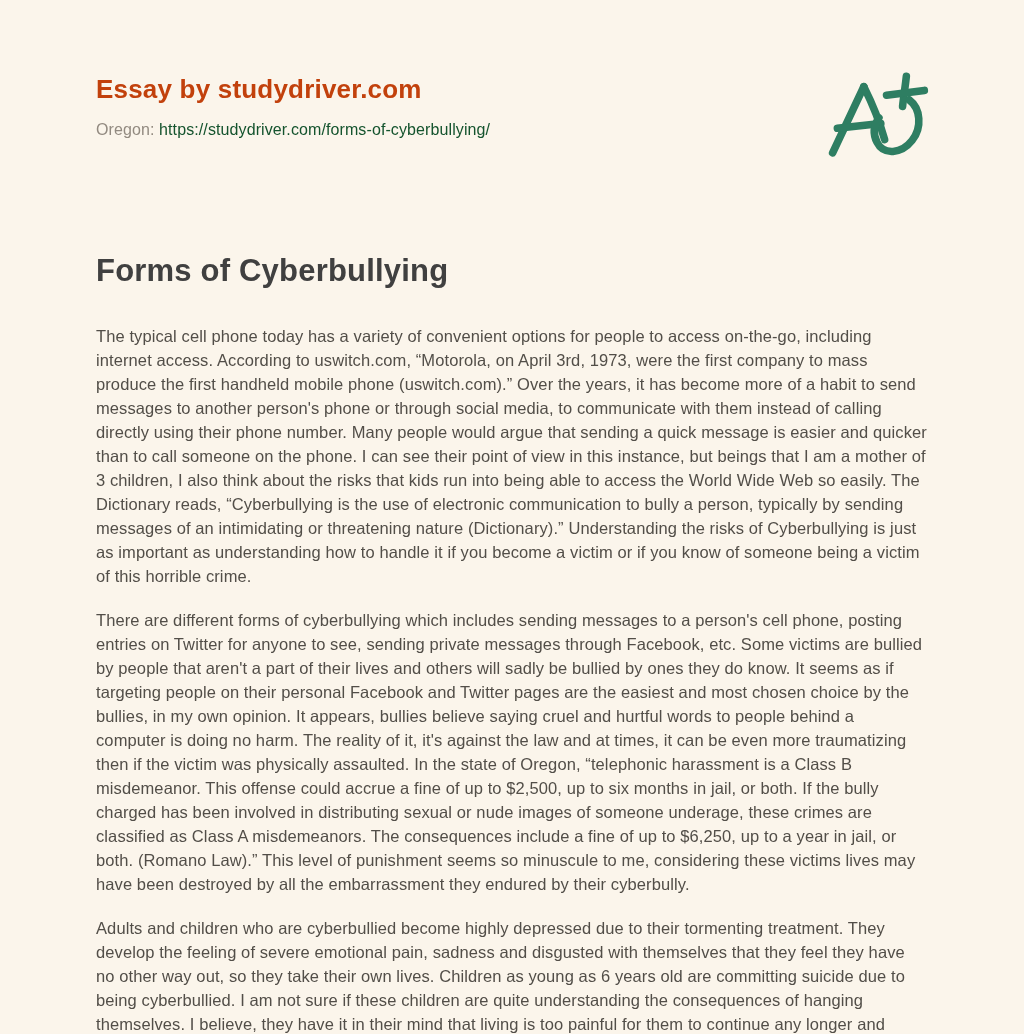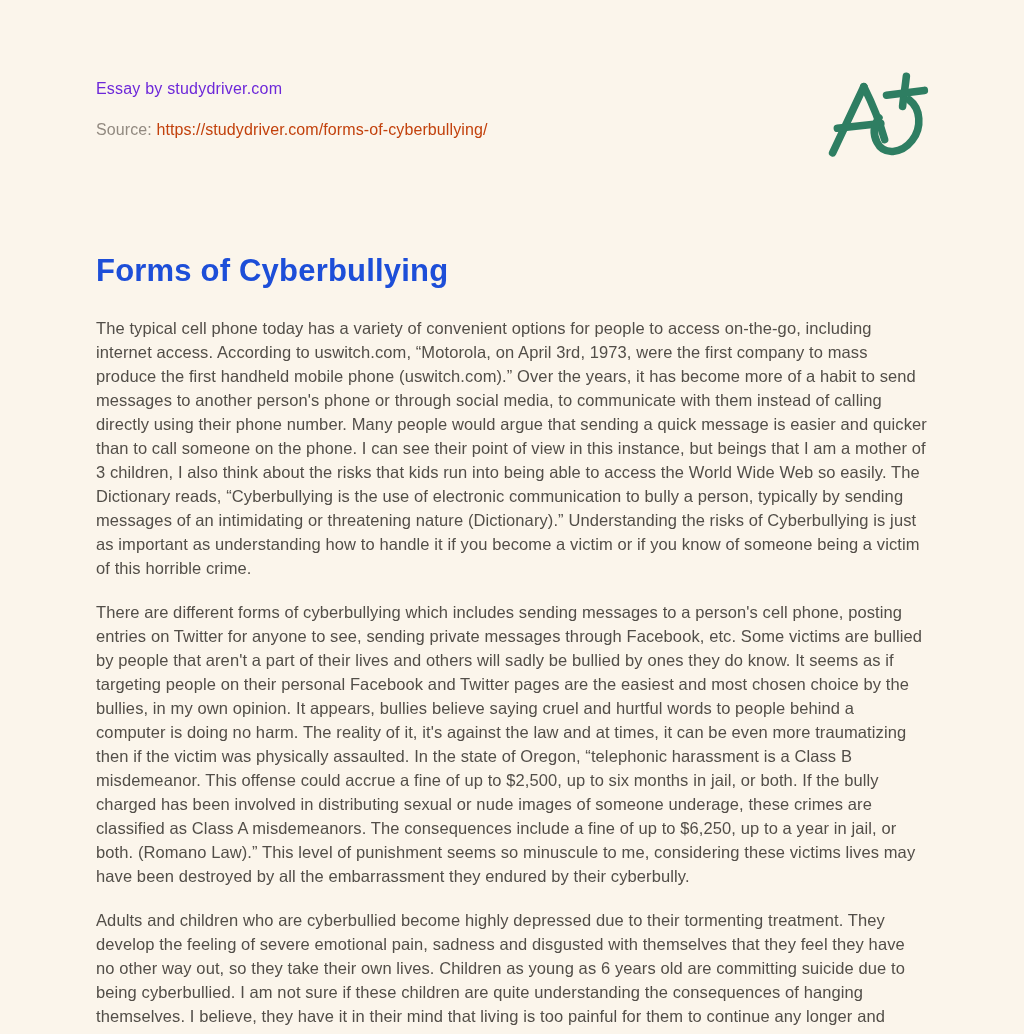--- a/index.html
+++ b/index.html
@@ -13,77 +13,77 @@
     width: 1024px;
     height: 1034px;
     overflow: hidden;
     background: #fbf5eb;
   }
   .header {
     position: relative;
     padding: 74px 96px 0 96px;
   }
   .doc-title {
-    font-size: 16px;
+    font-size: 26px;
     line-height: 30px;
-    font-weight: 400;
-    color: #6d28d9;
+    font-weight: 700;
+    color: #c2410c;
     letter-spacing: 0.2px;
   }
   .source-line {
     margin-top: 16px;
     font-size: 16px;
     line-height: 20px;
     color: #928a80;
     letter-spacing: 0.1px;
   }
   .source-link {
-    color: #c2410c;
+    color: #14532d;
     text-decoration: none;
     cursor: pointer;
   }
   .logo {
     position: absolute;
     top: 66px;
     right: 94px;
     width: 104px;
     height: 98px;
   }
   .logo svg { width: 100%; height: 100%; display: block; }
   .content {
     padding: 0 96px;
   }
   .essay-title {
     margin-top: 112px;
-    margin-bottom: 26px;
+    margin-bottom: 34px;
     font-size: 31px;
     line-height: 38px;
     font-weight: 700;
-    color: #1d4ed8;
+    color: #404040;
     letter-spacing: 0.2px;
   }
   .essay-paragraph {
     margin: 12px 0 20px 0;
     font-size: 16.5px;
     line-height: 24px;
     color: #524e48;
     letter-spacing: 0.1px;
     max-width: 834px;
   }
 </style>
 </head>
 <body>
 
 <div class="page">
 
   <div class="header">
     <div class="doc-title">Essay by studydriver.com</div>
 
     <div class="source-line">
-      <span>Source:</span>
+      <span>Oregon:</span>
       <a class="source-link">https://studydriver.com/forms-of-cyberbullying/</a>
     </div>
 
     <div class="logo">
       <svg viewBox="0 0 110 100" xmlns="http://www.w3.org/2000/svg">
         <g stroke="#2e7e62" stroke-width="8" fill="none" stroke-linecap="round" stroke-linejoin="round">
 
           <path d="M40 20 L7 90"></path>
 
           <path d="M40 20 C48 36 57 58 62 76"></path>

